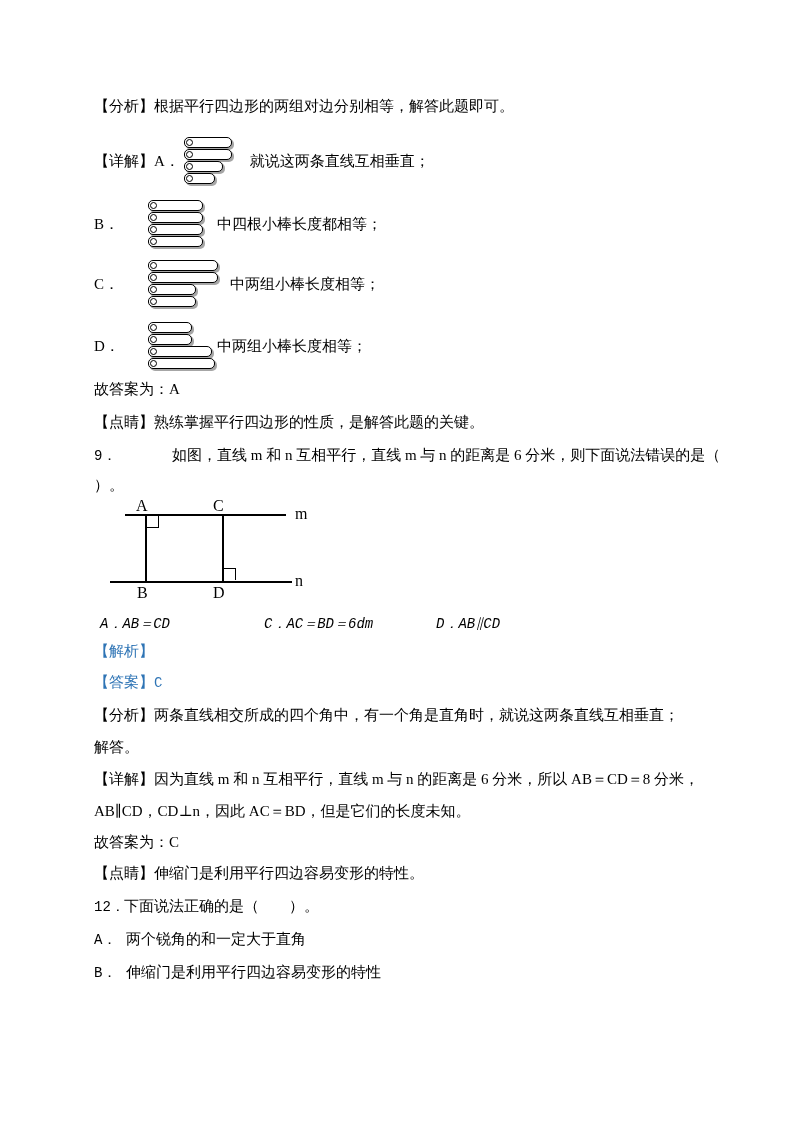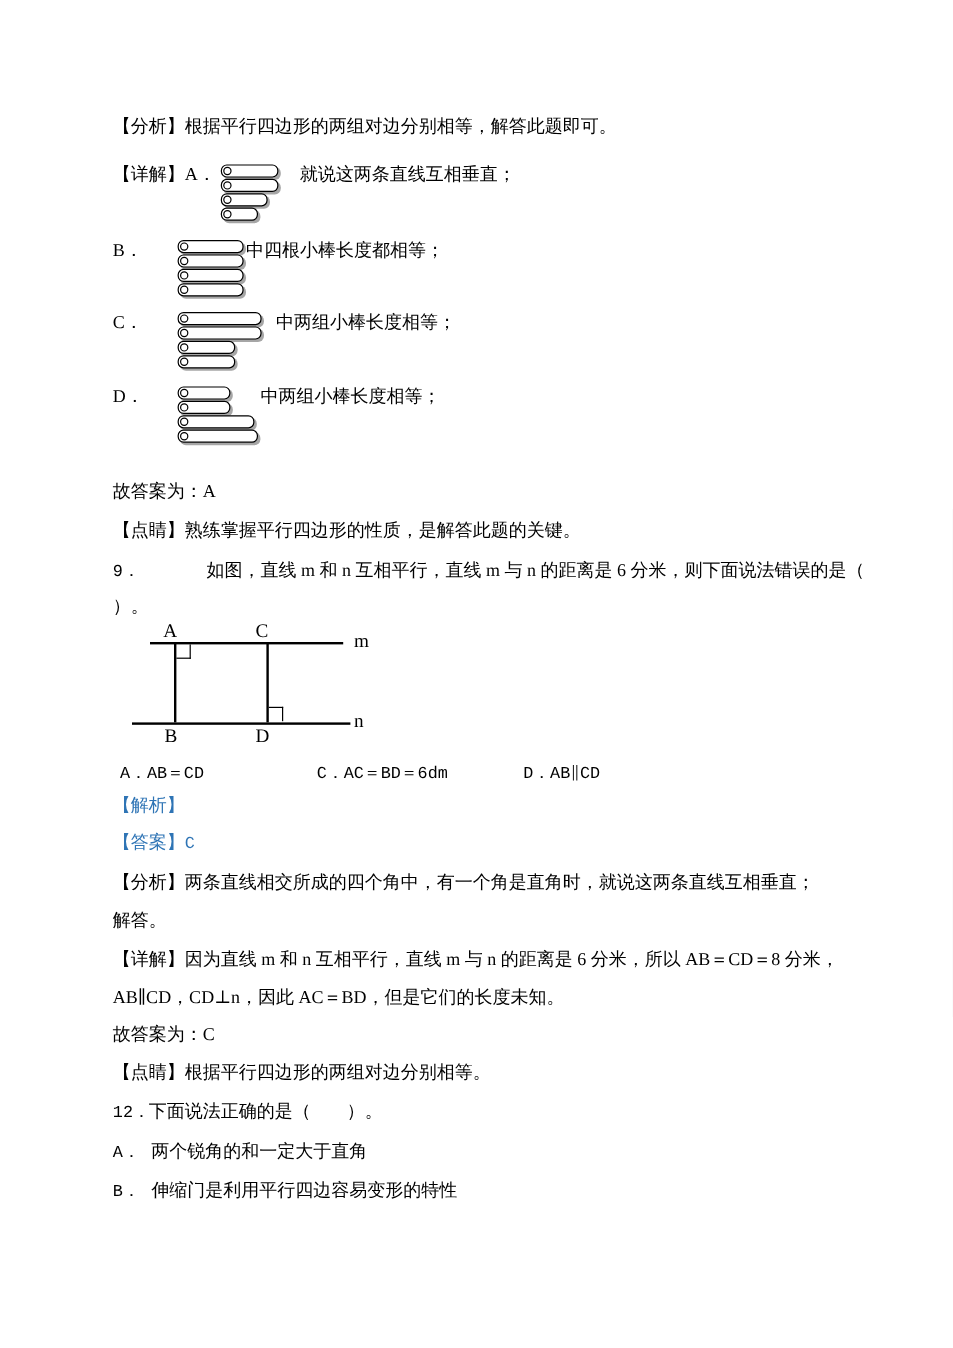--- a/index.html
+++ b/index.html
@@ -12,21 +12,21 @@
   .content { position:absolute; left:94px; top:90px; width:616px; }
   .tline  { margin:0; line-height:33px; height:33px; white-space:nowrap; }
   .sline  { margin:0; line-height:26px; height:26px; white-space:nowrap; }
   .lat    { font-family:"Liberation Mono","DejaVu Sans Mono",monospace; font-size:14px; }
   .blue   { color:#2E74B5; }
   .qnum   { display:inline-block; width:78px; }
   .q10num { display:inline-block; width:30px; }
   .optlabel { display:inline-block; width:32px; }
 
   
-  .stickrow { display:flex; align-items:flex-start; }
+  .stickrow { display:flex; align-items:center; }
   .stickrow .prefix  { line-height:18px; }
   .stickrow .prefix.fixed { display:inline-block; width:54px; }
   .stickrow .suffix  { line-height:18px; }
   .sticks { display:flex; flex-direction:column; align-items:flex-start; gap:1px; }
   .stick  {
     box-sizing:border-box; height:11px; border:1.5px solid #000; border-radius:5px;
     background:#fff; position:relative; box-shadow:2px 2px 0 rgba(0,0,0,0.35);
   }
   .stick::before {
     content:""; position:absolute; left:1px; top:1px; width:5px; height:5px;
@@ -35,21 +35,21 @@
 
   
   .diagram { position:relative; height:112px; }
   .dline  { position:absolute; height:2px; background:#000; }
   .vline  { position:absolute; width:2px; background:#000; }
   .rangle { position:absolute; width:11px; height:11px; }
   .dlabel { position:absolute; font-family:"Liberation Serif","DejaVu Serif",serif;
             font-size:16px; line-height:16px; }
 
   
-  .optrow { display:flex; }
+  .optrow { display:flex;font-style:italic; }
   .optrow .opt { display:inline-block; }
   .o1 { width:170px; padding-left:6px; box-sizing:border-box; }
   .o2 { width:163px; }
   .o3 { width:172px; }
 </style>
 </head>
 <body>
 
 <div class="page">
   <div class="content">
@@ -68,21 +68,21 @@
     </div>
 
     <div class="stickrow" style="margin-top:16px">
       <span class="prefix fixed">B．</span>
       <span class="sticks">
           <div class="stick" style="width: 55px;"></div>
           <div class="stick" style="width: 55px;"></div>
           <div class="stick" style="width: 55px;"></div>
           <div class="stick" style="width: 55px;"></div>
         </span>
-      <span class="suffix" style="margin-left:2px">中四根小棒长度都相等；</span>
+      <span class="suffix" style="margin-left:14px">中四根小棒长度都相等；</span>
     </div>
 
     <div class="stickrow" style="margin-top:13px">
       <span class="prefix fixed">C．</span>
       <span class="sticks">
           <div class="stick" style="width: 70px;"></div>
           <div class="stick" style="width: 70px;"></div>
           <div class="stick" style="width: 48px;"></div>
           <div class="stick" style="width: 48px;"></div>
         </span>
@@ -93,21 +93,21 @@
       <span class="prefix fixed">D．</span>
       <span class="sticks">
           <div class="stick" style="width: 44px;"></div>
           <div class="stick" style="width: 44px;"></div>
           <div class="stick" style="width: 64px;"></div>
           <div class="stick" style="width: 67px;"></div>
         </span>
       <span class="suffix" style="margin-left:2px">中两组小棒长度相等；</span>
     </div>
 
-    <p class="tline" style="margin-top:25px">故答案为：A</p>
+    <p class="tline" style="margin-top:4px">故答案为：A</p>
     <p class="tline">【点睛】熟练掌握平行四边形的性质，是解答此题的关键。</p>
 
     <p class="tline"><span class="lat qnum">9．</span><span>如图，直线 m 和 n 互相平行，直线 m 与 n 的距离是 6 分米，则下面说法错误的是（</span></p>
     <p class="sline">）。</p>
 
     <div class="diagram">
       <div class="dline" style="left:31px;top:16px;width:161px"></div>
       <div class="dline" style="left:16px;top:83px;width:182px"></div>
       <div class="vline" style="left:51px;top:16px;height:67px"></div>
       <div class="vline" style="left:128px;top:16px;height:67px"></div>
@@ -130,20 +130,20 @@
     <p class="tline blue" style="height:30px;line-height:30px">【解析】</p>
     <p class="tline blue"><span>【答案】</span><span class="lat">C</span></p>
 
     <p class="tline" style="height:32px;line-height:32px">【分析】两条直线相交所成的四个角中，有一个角是直角时，就说这两条直线互相垂直；</p>
     <p class="tline" style="height:32px;line-height:32px">解答。</p>
 
     <p class="tline" style="height:32px;line-height:32px">【详解】因为直线 m 和 n 互相平行，直线 m 与 n 的距离是 6 分米，所以 AB＝CD＝8 分米，</p>
     <p class="tline" style="height:32px;line-height:32px">AB∥CD，CD⊥n，因此 AC＝BD，但是它们的长度未知。</p>
 
     <p class="tline" style="height:30px;line-height:30px">故答案为：C</p>
-    <p class="tline">【点睛】根据平行四边形的两组对边分别相等。</p>
+    <p class="tline">【点睛】伸缩门是利用平行四边容易变形的特性。</p>
 
     <p class="tline"><span class="lat q10num">12．</span><span>下面说法正确的是（　　）。</span></p>
     <p class="tline"><span class="lat optlabel">A．</span><span>两个锐角的和一定大于直角</span></p>
     <p class="tline"><span class="lat optlabel">B．</span><span>伸缩门是利用平行四边容易变形的特性</span></p>
 
   </div>
 </div>
 
 </body></html>

